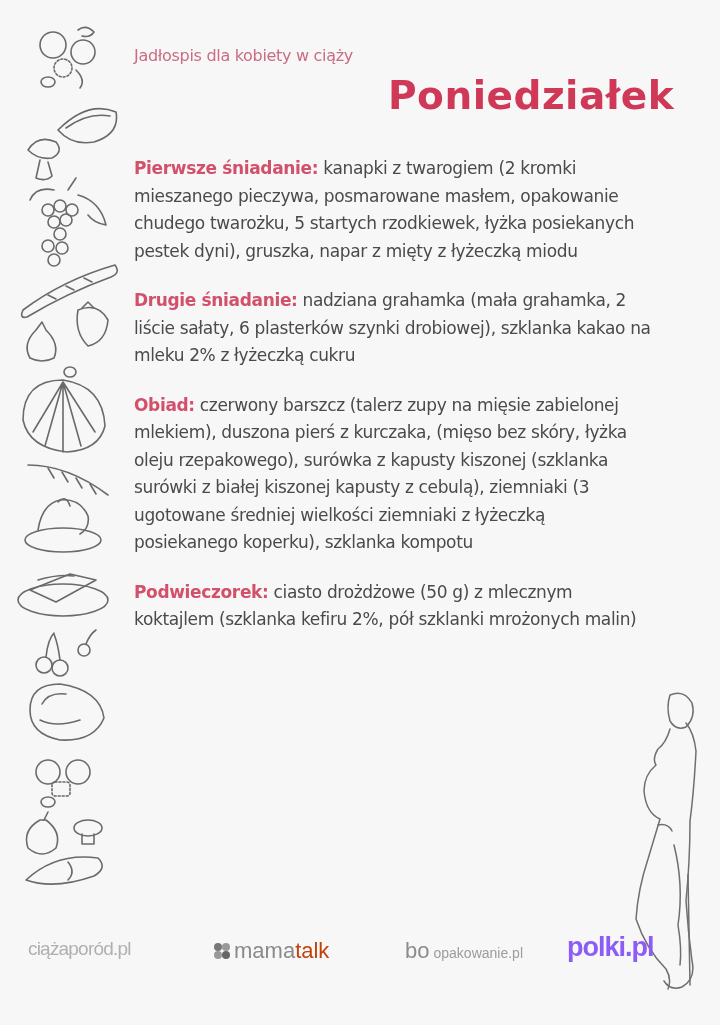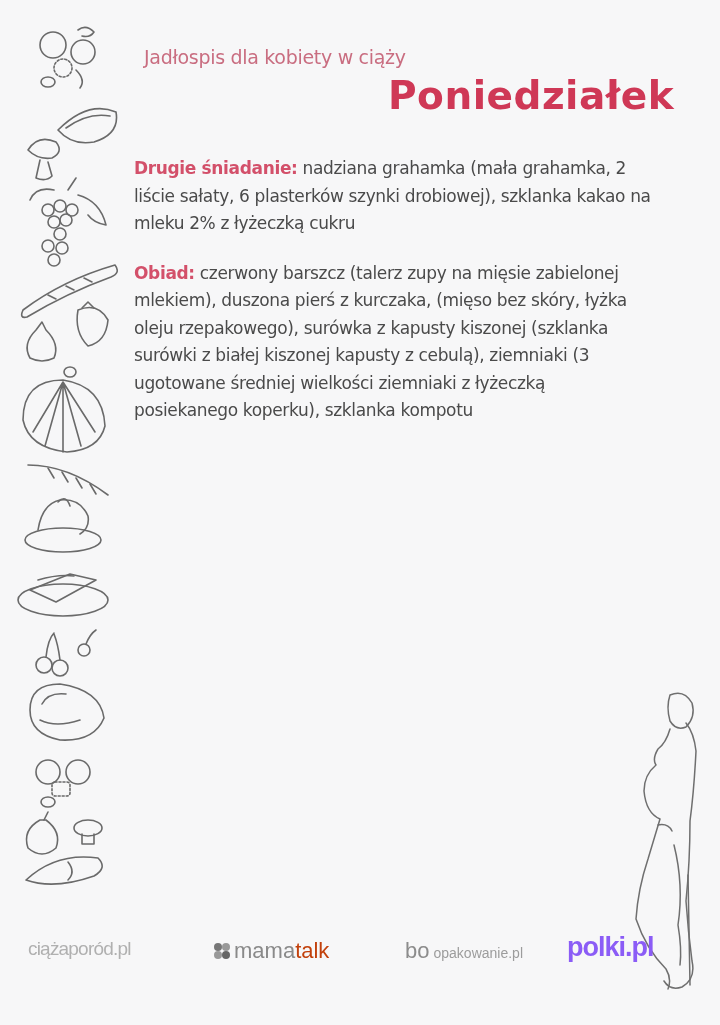--- a/index.html
+++ b/index.html
@@ -11,22 +11,22 @@
   }
   .illustrations {
     position: absolute; left: 8px; top: 20px; width: 110px; height: 870px;
   }
   .illustrations svg { width: 110px; height: 870px; }
   .woman {
     position: absolute; left: 630px; top: 685px; width: 80px; height: 320px;
   }
   .woman svg { width: 80px; height: 320px; }
   .subtitle {
-    position: absolute; left: 144px; top: 46px;
-    font-size: 19px; color: #c96d80; letter-spacing: -0.3px;
+    position: absolute; left: 134px; top: 46px;
+    font-size: 16px; color: #c96d80; letter-spacing: -0.3px;
     font-family: "DejaVu Sans", sans-serif;
   }
   .title {
     position: absolute; left: 388px; top: 73px;
     font-size: 39px; font-weight: bold; color: #cf3856;
     letter-spacing: 0.5px;
     font-family: "DejaVu Sans", sans-serif;
   }
   .content {
     position: absolute; left: 134px; top: 155px; width: 535px;
@@ -164,25 +164,31 @@
       <path d="M18 860 q30 -28 72 -22 q10 10 -4 18 q-40 14 -68 4z"></path>
         <path d="M60 842 q8 10 0 18"></path>
     </g>
   </svg>
 </div>
 
 <div class="subtitle">Jadłospis dla kobiety w ciąży</div>
 <div class="title">Poniedziałek</div>
 
 <div class="content">
+  <p class="meal m1">
+    <span class="label">Pierwsze śniadanie:</span><span> kanapki z twarogiem (2 kromki mieszanego pieczywa, posmarowane masłem, opakowanie chudego twarożku, 5 startych rzodkiewek, łyżka posiekanych pestek dyni), gruszka, napar z mięty z łyżeczką miodu</span>
+  </p>
   <p class="meal m2">
     <span class="label">Drugie śniadanie:</span><span> nadziana grahamka  (mała grahamka, 2 liście sałaty, 6 plasterków szynki drobiowej), szklanka kakao na mleku 2% z łyżeczką cukru</span>
   </p>
   <p class="meal m3">
     <span class="label">Obiad:</span><span> czerwony barszcz (talerz zupy na mięsie zabielonej mlekiem), duszona pierś z kurczaka, (mięso bez skóry, łyżka oleju rzepakowego), surówka z kapusty kiszonej (szklanka surówki z białej kiszonej kapusty z cebulą), ziemniaki (3 ugotowane średniej wielkości ziemniaki z łyżeczką posiekanego koperku), szklanka kompotu</span>
+  </p>
+  <p class="meal m4">
+    <span class="label">Podwieczorek:</span><span> ciasto drożdżowe (50 g) z mlecznym koktajlem (szklanka kefiru 2%, pół szklanki mrożonych malin)</span>
   </p>
 </div>
 
 <div class="woman">
   <svg viewBox="0 0 80 320" fill="none" stroke="#6f6f6f" stroke-width="1.5" stroke-linecap="round" stroke-linejoin="round">
     <path d="M40 10 q14 -6 22 8 q4 14 -6 24 q-10 4 -16 -6 q-4 -14 0 -26z"></path>
     <path d="M56 38 q8 10 10 28 q-2 40 -6 70 q0 40 -4 80 q2 30 6 60 q4 18 -10 26 q-12 4 -18 -6"></path>
     <path d="M40 44 q-4 14 -12 20 q-6 10 -2 16 q-12 10 -12 26 q2 22 16 28 q-6 20 -12 40 q-10 30 -12 60 q10 30 30 50 q6 10 2 20"></path>
     <path d="M28 140 q10 -2 14 6"></path>
     <path d="M44 160 q10 40 4 80 q4 24 2 40"></path>

